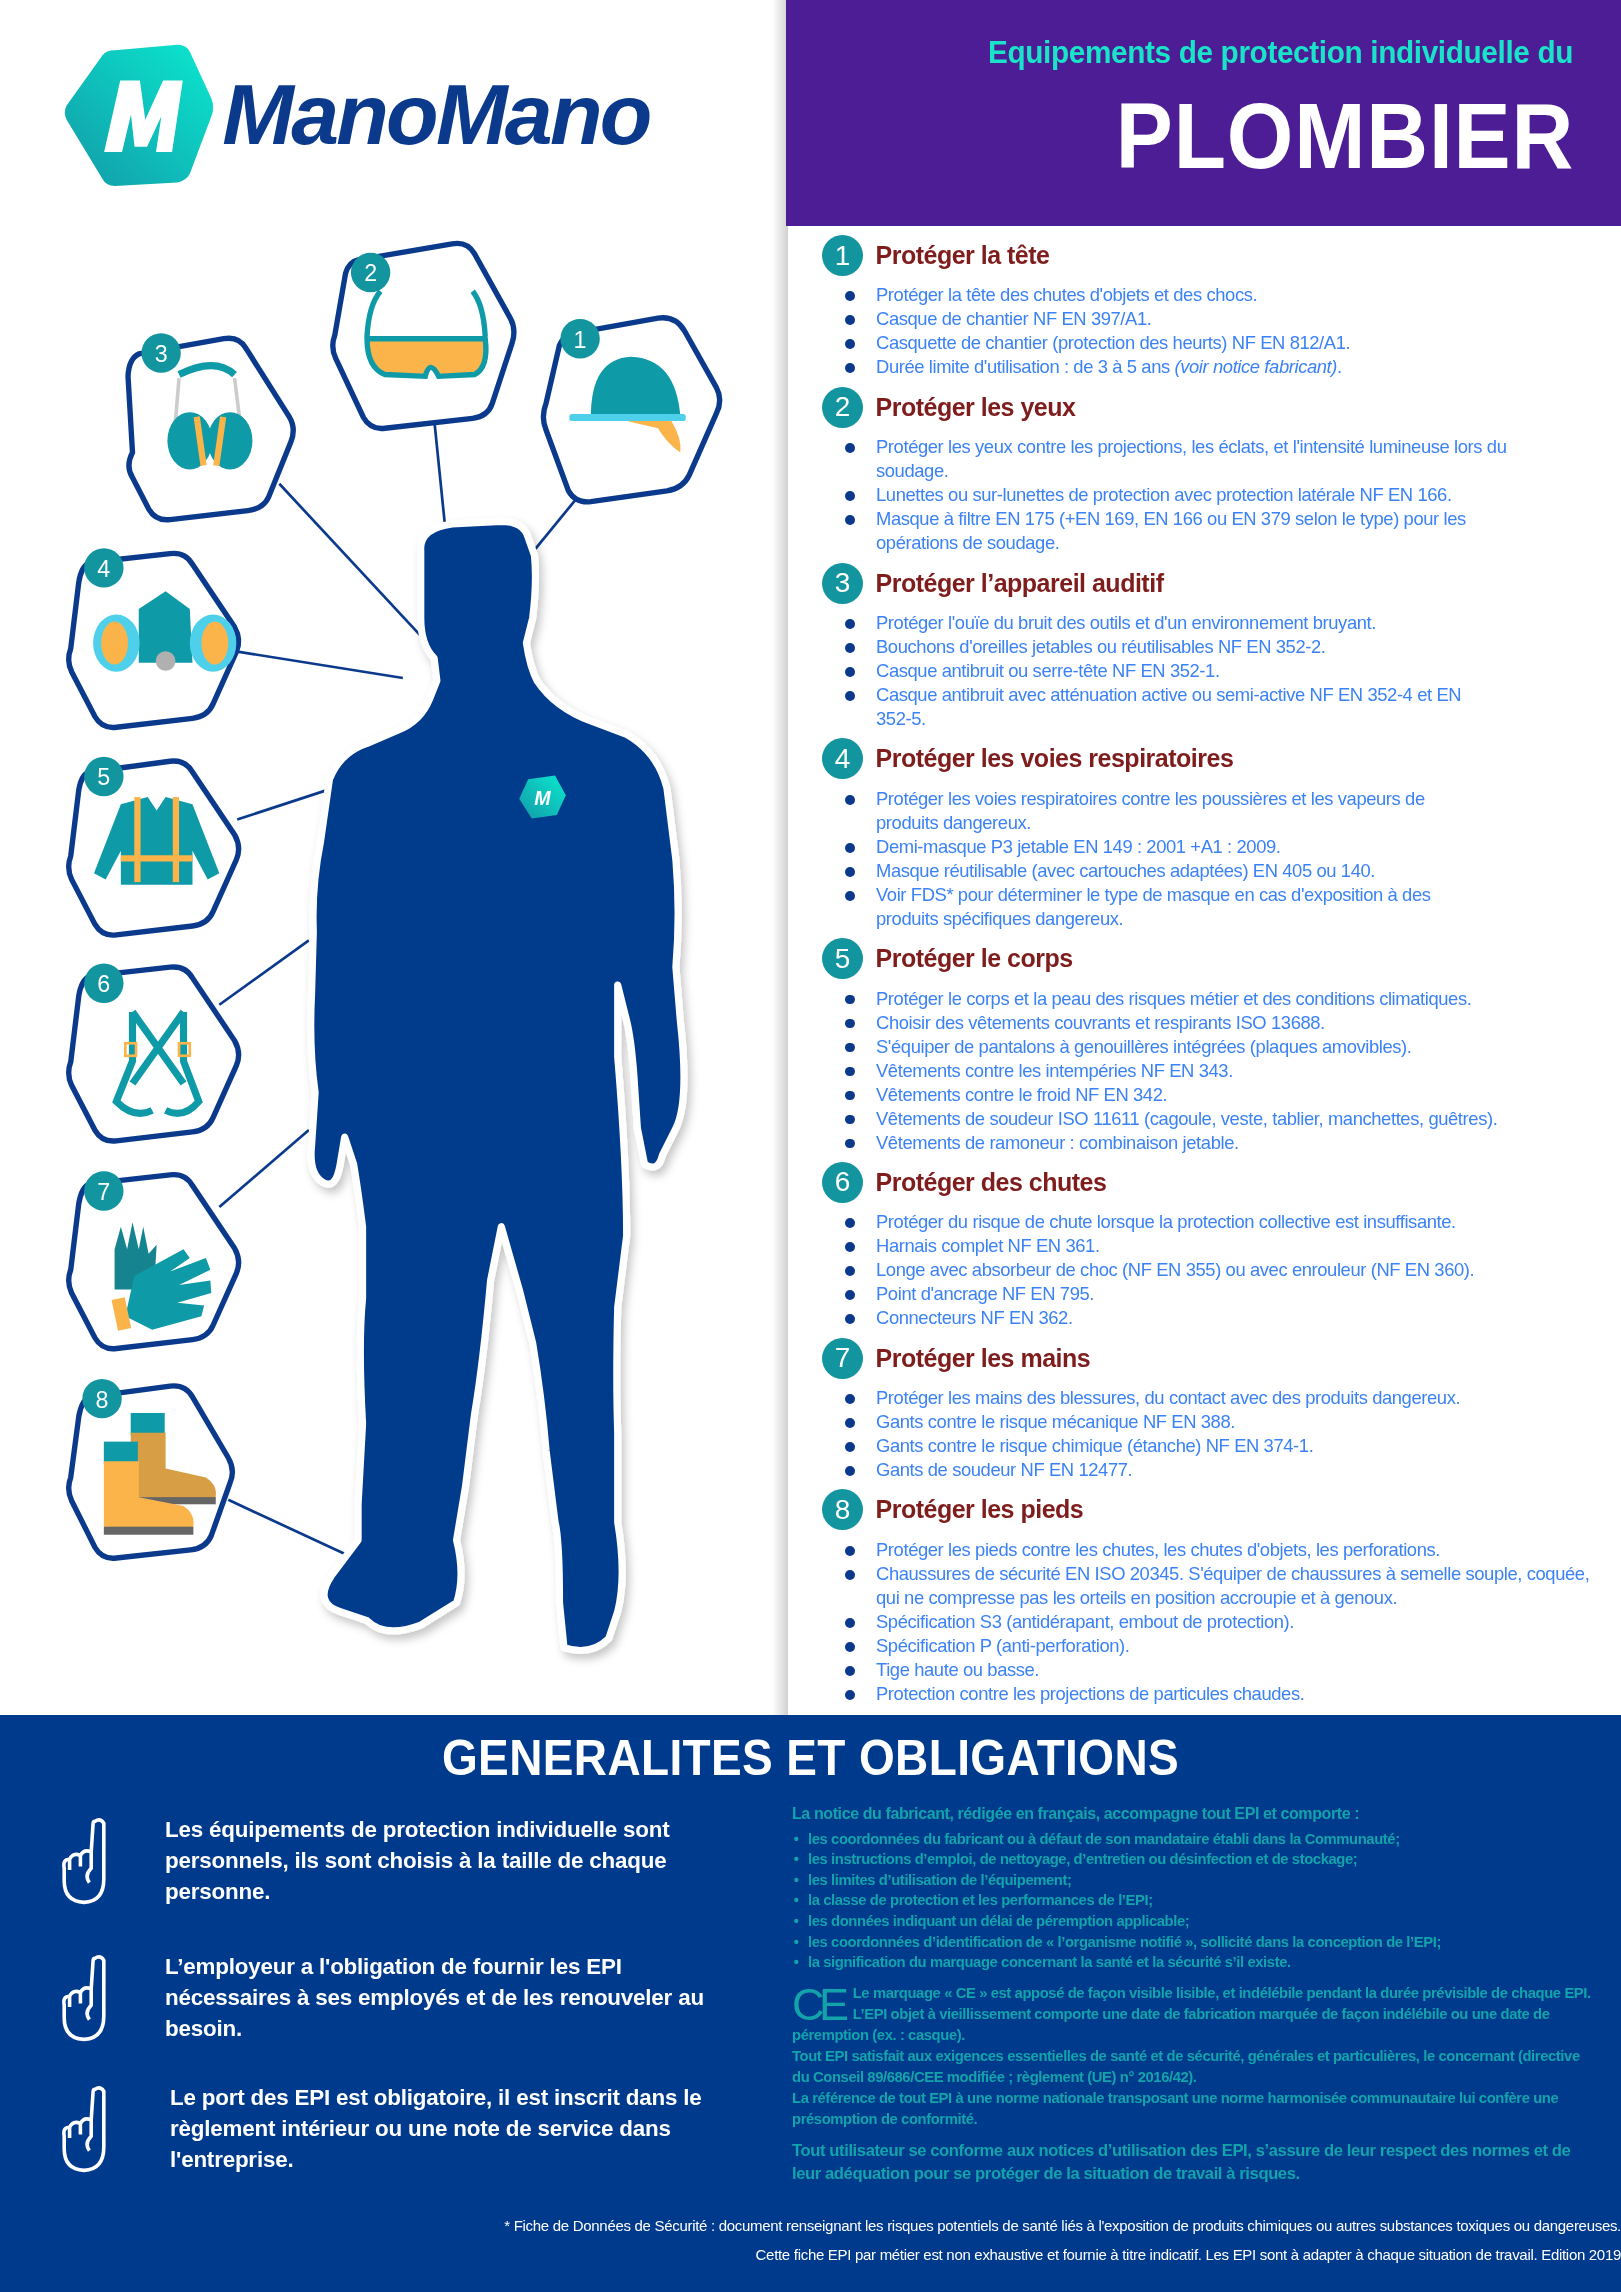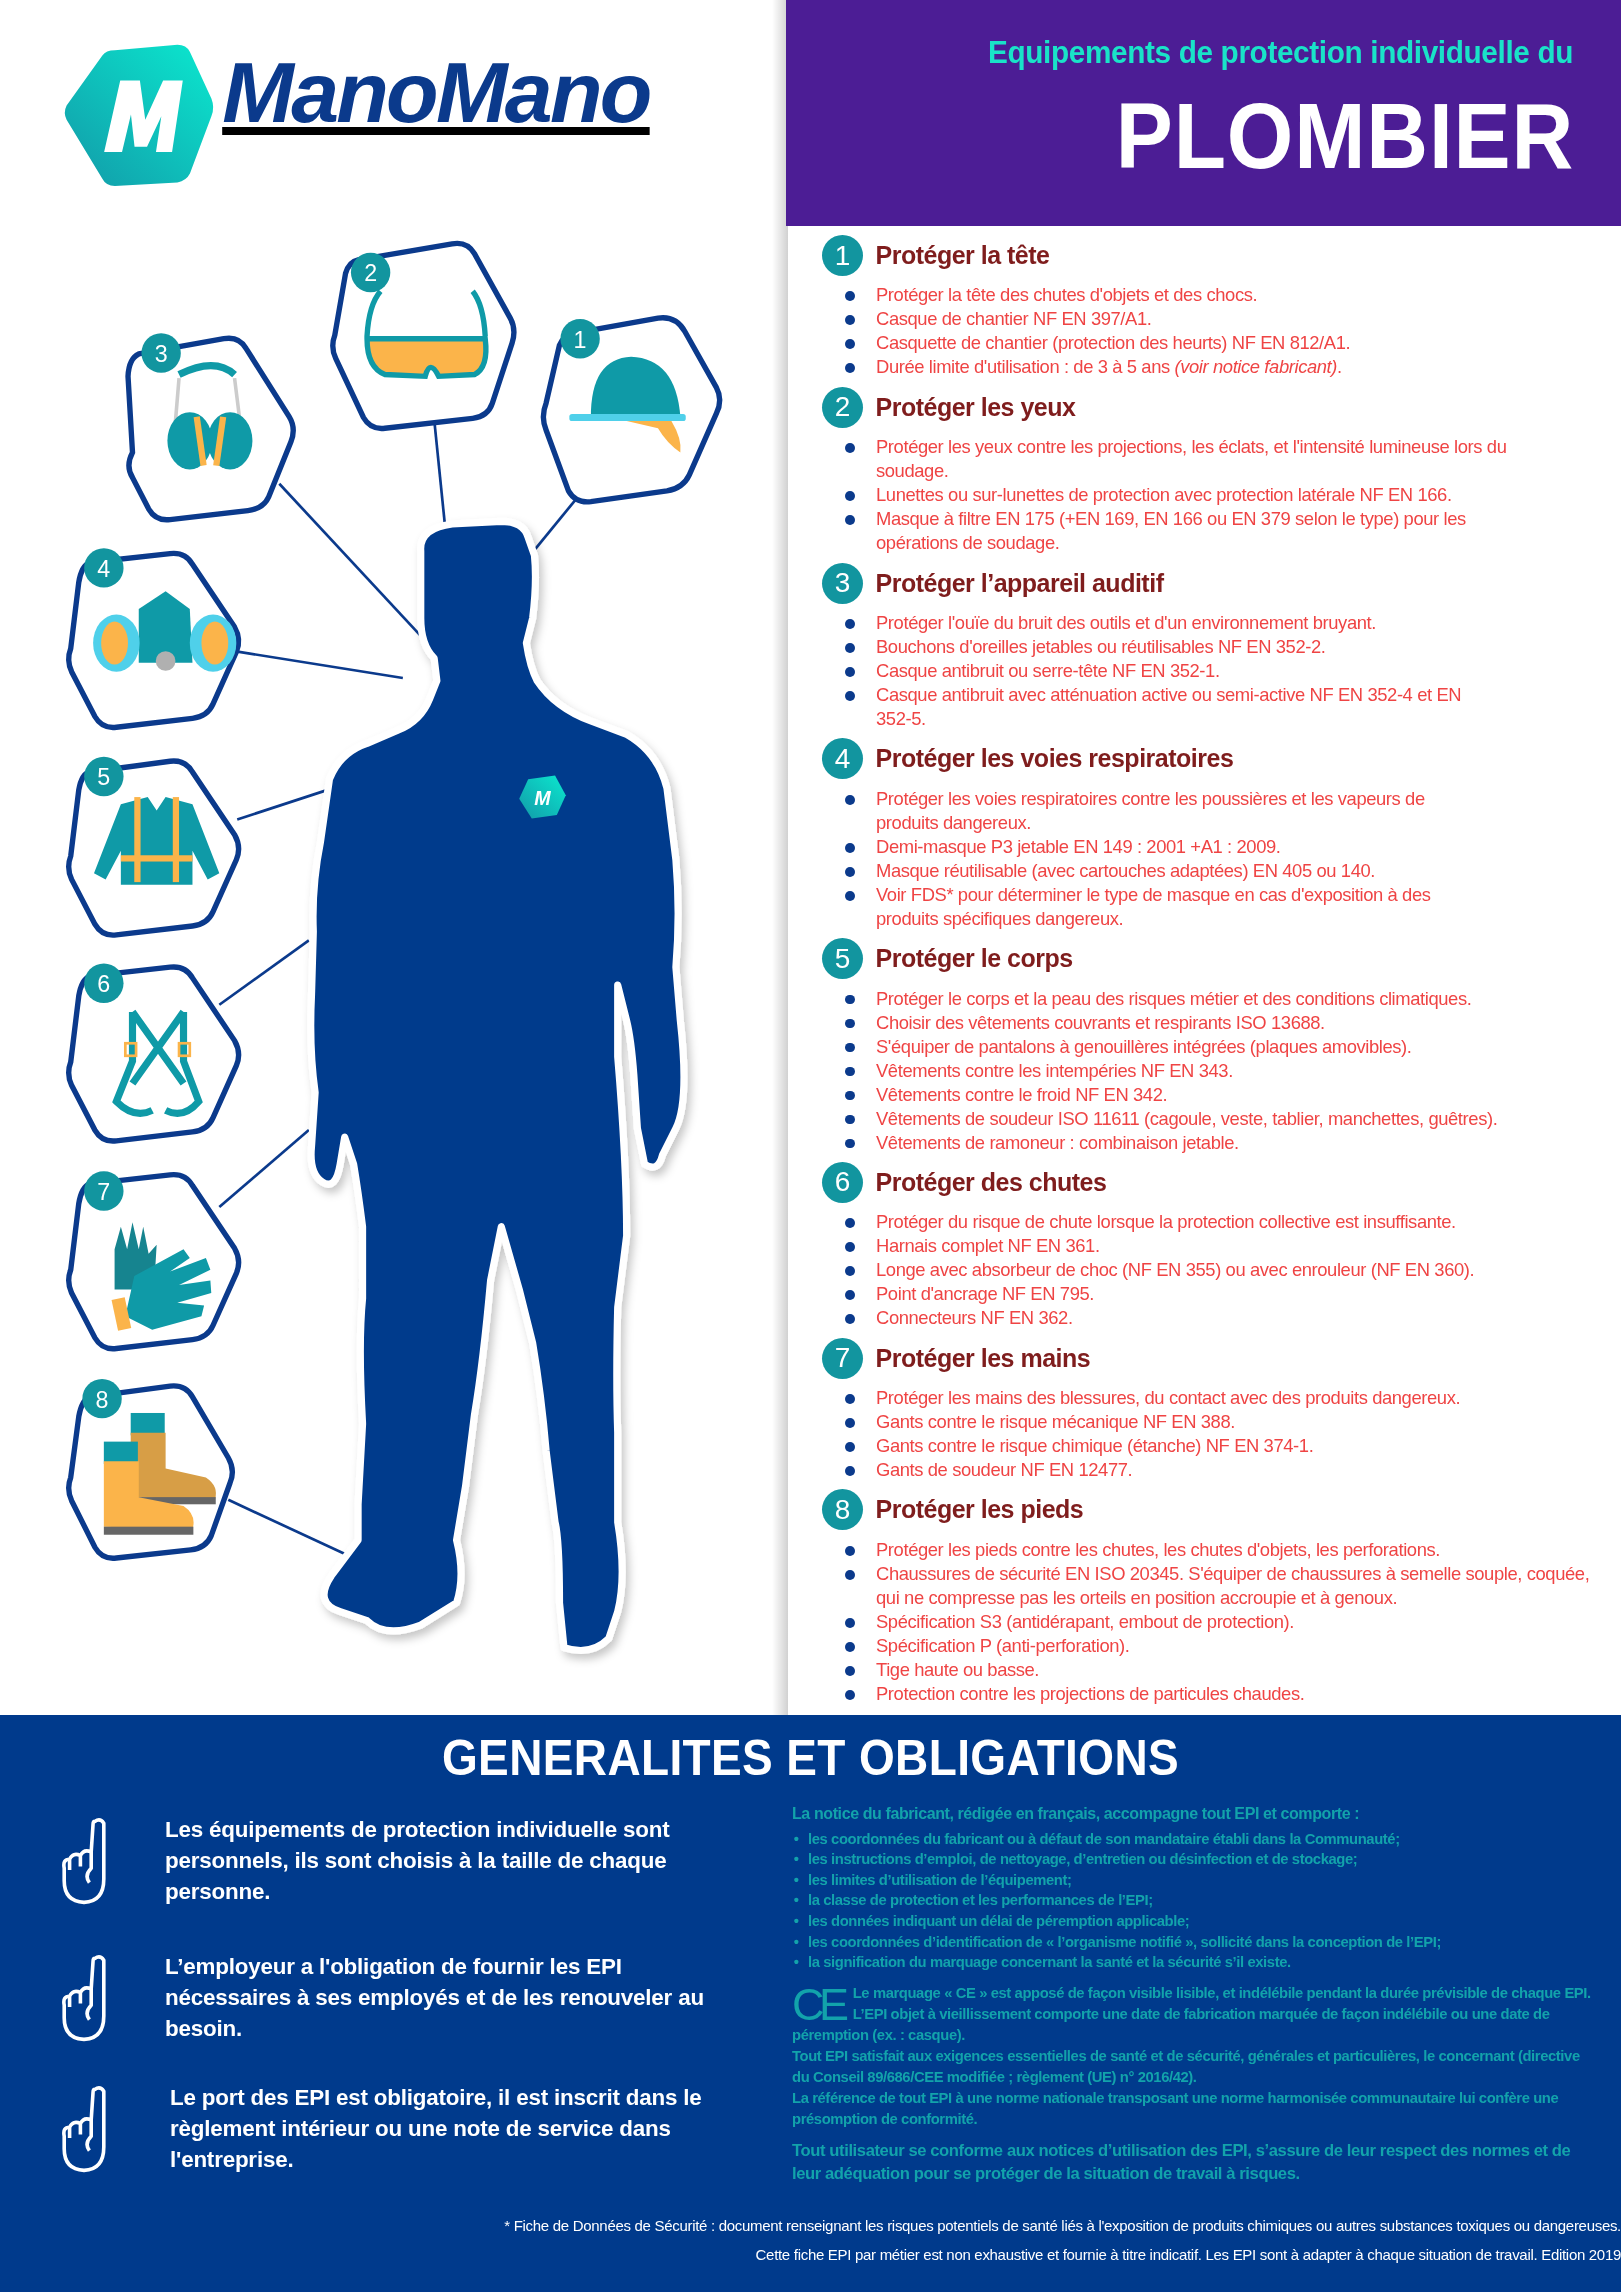--- a/index.html
+++ b/index.html
@@ -1,39 +1,39 @@
 <!DOCTYPE html>
 <html style="font-size:14.3px"><head>
 <meta charset="utf-8">
 <style>
   * { box-sizing: border-box; margin: 0; padding: 0; }
   html, body { width: 1621px; height: 2293px; background: #ffffff; overflow: hidden; }
   body { font-family: "Liberation Sans", sans-serif; position: relative; }
 
   
   .left-panel { position: absolute; left: 0; top: 0; width: 786px; height: 1715px; background: #ffffff; }
-  .logo { position: absolute; left: 63px; top: 43px; display: flex; align-items: flex-start; text-decoration: underline; }
+  .logo { position: absolute; left: 63px; top: 43px; display: flex; align-items: center; }
   .logo-hex { width: 152px; height: 143px; }
   .logo-word { font-family: "Liberation Sans", sans-serif; font-weight: 900; font-style: italic; font-size: 86px; color: #0b3a8c; letter-spacing: -2.7px; margin-left: 7.2px; }
 
   .figure-svg { position: absolute; left: 0; top: 0; width: 786px; height: 1715px; }
 
   
   .right-shadow { position: absolute; left: 772px; top: 0; width: 16px; height: 1715px; background: linear-gradient(to right, rgba(0,0,0,0), rgba(0,0,0,0.18)); }
   .header-band { position: absolute; left: 786px; top: 0; width: 835px; height: 226px; background: #4c1d95; }
   .header-sub { position: absolute; right: 48px; top: 34px; font-family: "Liberation Sans", sans-serif; font-weight: 700; font-size: 32px; color: #19e3c8; letter-spacing: -0.4px; transform: scaleX(0.93); transform-origin: right; white-space: nowrap; }
   .header-title { position: absolute; right: 47px; top: 90px; font-family: "Liberation Sans", sans-serif; font-weight: 900; font-size: 93px; color: #ffffff; letter-spacing: 0.9px; line-height: 1; transform: scaleX(0.92); transform-origin: right; white-space: nowrap; }
 
   .content { position: absolute; left: 822px; top: 233px; width: 788px; }
   .section { margin-bottom: 5.4px; }
   .sec-head { display: flex; align-items: center; height: 45px; }
   .num-badge { width: 41px; height: 41px; border-radius: 50%; background: #12959f; color: #ffffff; font-size: 28px; display: flex; align-items: center; justify-content: center; font-family: "Liberation Sans", sans-serif; flex-shrink: 0; }
   .sec-title { margin-left: 12.5px; font-family: "Liberation Sans", sans-serif; font-weight: 700; font-size: 25px; color: #7f1d1d; letter-spacing: -0.5px; }
   .bullets { list-style: none; margin-top: 5.4px; }
-  .bullets li { position: relative; padding-left: 54px; font-size: 18.4px; line-height: 24px; color: #ef4444; letter-spacing: -0.4px; }
+  .bullets li { position: relative; padding-left: 54px; font-size: 18.4px; line-height: 24px; color: #3b82f6; letter-spacing: -0.4px; }
   .bullets li::before { content: ""; position: absolute; left: 23px; top: 8px; width: 9.9px; height: 9.9px; border-radius: 50%; background: #0b3a8c; }
   .bullets li em { font-style: italic; }
 
   
   .bottom { position: absolute; left: 0; top: 1715px; width: 1621px; height: 578px; background: #003a8c; }
   .bottom-title { position: absolute; left: 0; width: 1621px; top: 14.3px; text-align: center; font-family: "Liberation Sans", sans-serif; font-weight: 900; font-size: 50px; color: #ffffff; letter-spacing: 0.4px; transform: scaleX(0.92); }
   .rule { position: absolute; left: 57px; display: flex; align-items: center; }
   .hand-icon { width: 63px; height: 90px; flex-shrink: 0; }
   .rule-text { margin-left: 45px; font-weight: 700; font-size: 22.4px; line-height: 31px; color: #ffffff; width: 573px; letter-spacing: -0.2px; }
 

